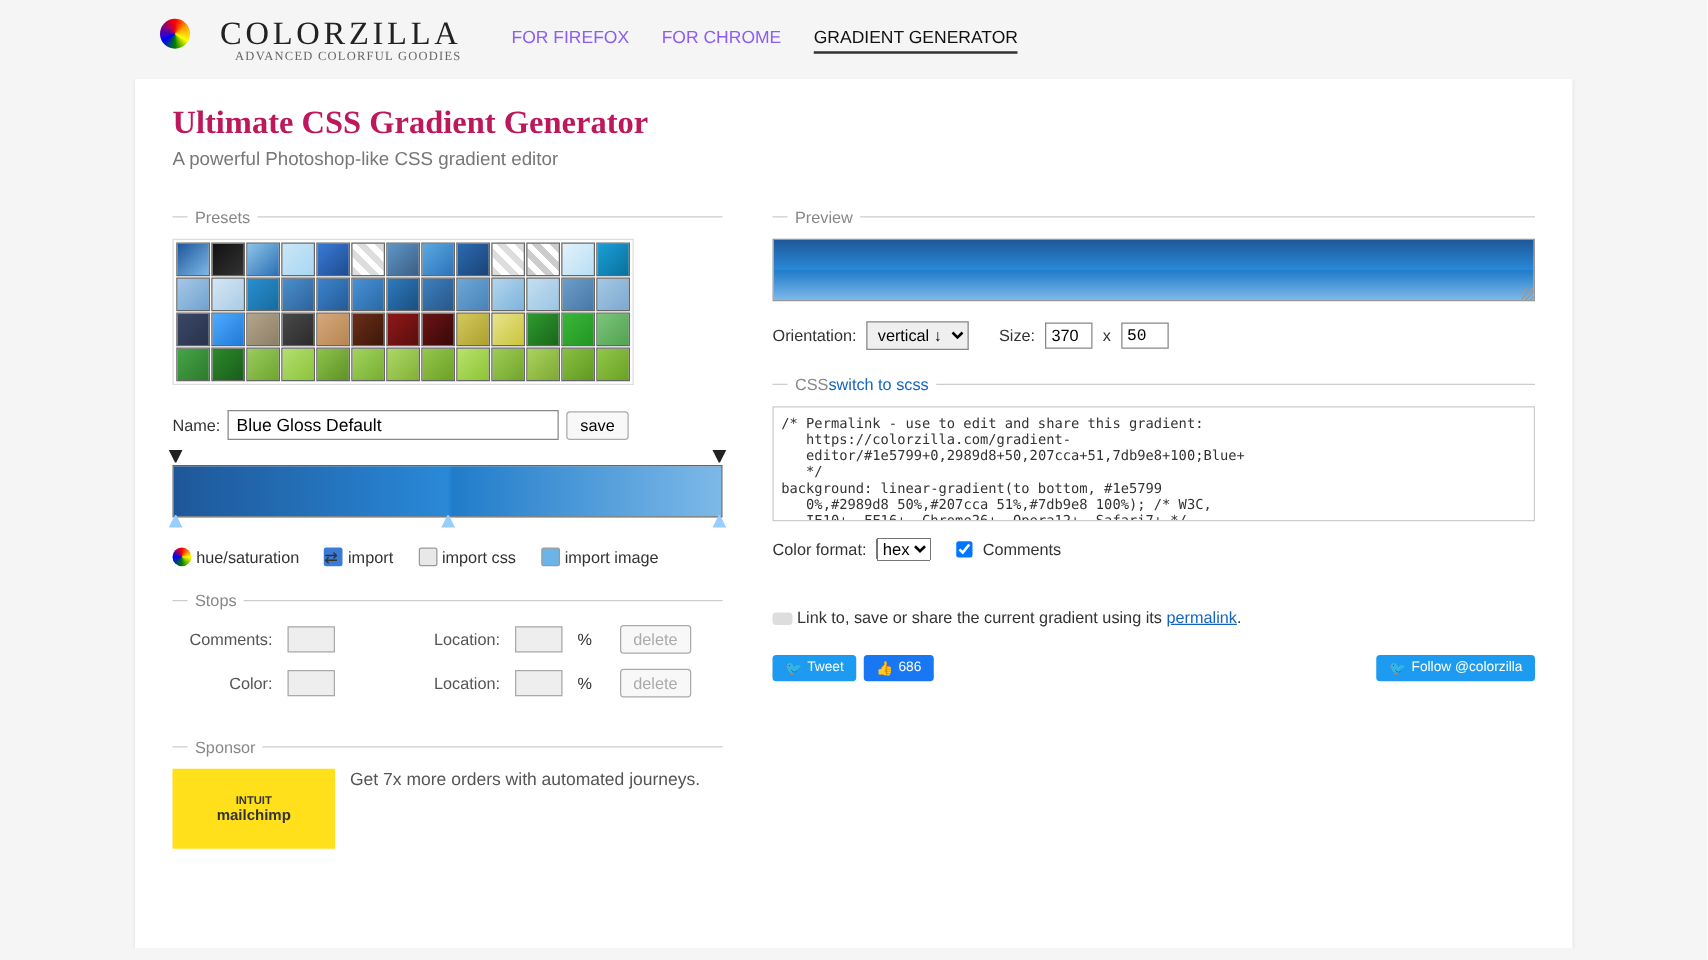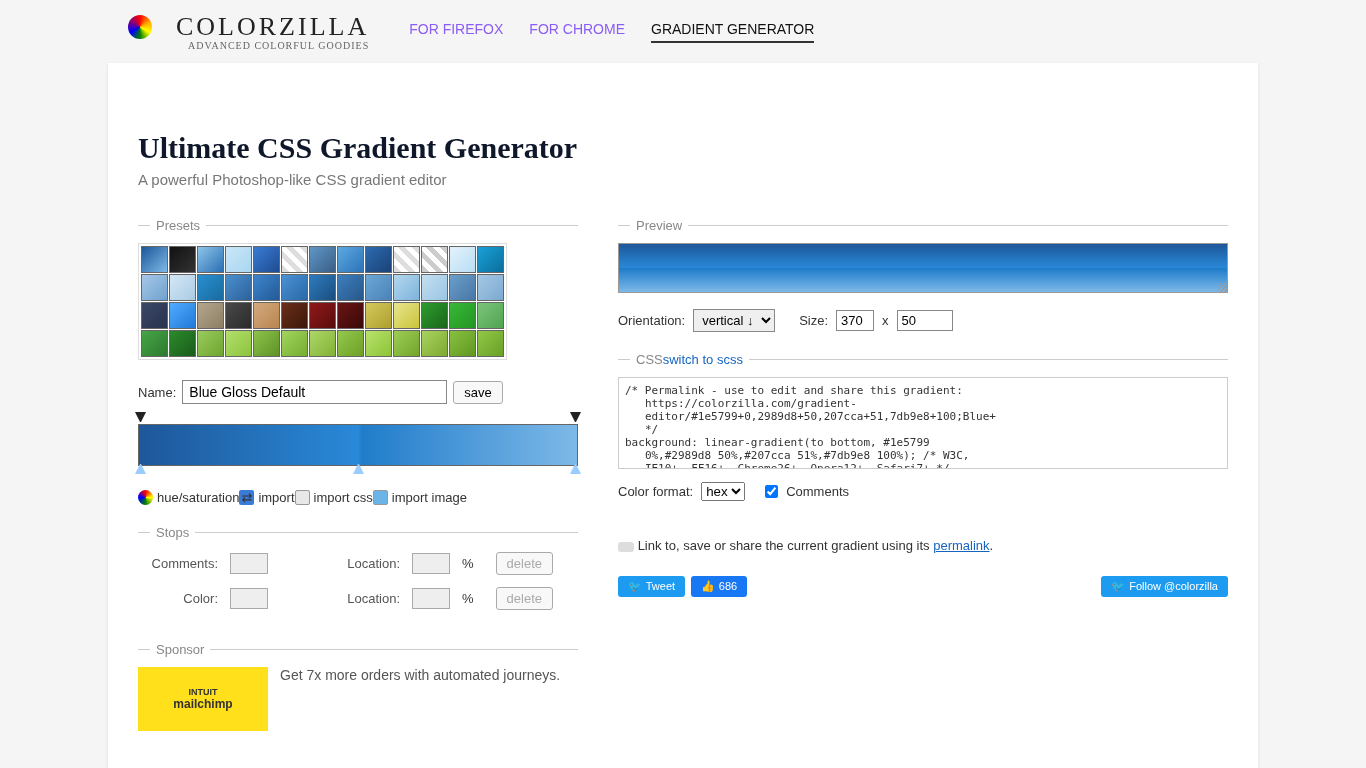--- a/index.html
+++ b/index.html
@@ -8,21 +8,21 @@
 .header { display: flex; align-items: center; padding: 12px 20px 0; gap: 40px; }
 .logo-wrap { display: flex; flex-direction: column; }
 .logo { display: flex; align-items: center; gap: 24px; }
 .logo-circle { width: 24px; height: 24px; border-radius: 50%; background: conic-gradient(red,orange,yellow,green,blue,purple,red); }
 .logo-text { font-family: Georgia, serif; font-size: 26px; letter-spacing: 3px; color: #222; font-weight: 400; }
 .logo-sub { font-family: Georgia, serif; font-size: 10px; letter-spacing: 1px; color: #666; text-align: right; margin-top: -2px; }
 .nav { display: flex; gap: 26px; }
 .nav a { color: #8b5cf6; text-decoration: none; font-size: 14px; padding-bottom: 4px; }
 .nav a.active { border-bottom: 2px solid #333; color: #111; }
 .main { background: #fff; padding: 20px 30px 60px; margin-top: 12px; box-shadow: 0 1px 3px rgba(0,0,0,0.1); }
-.title { font-family: Georgia, serif; font-size: 30px; font-weight: bold; color: #0f172a; margin-top: 48px; }
+.title { font-family: Georgia, serif; font-size: 26px; font-weight: bold; color: #be185d; }
 .subtitle { color: #777; font-size: 15px; margin-top: 6px; }
 .columns { display: flex; gap: 40px; margin-top: 30px; }
 .col-left { flex: 0 0 440px; }
 .col-right { flex: 1; }
 fieldset { border: none; margin-bottom: 20px; position: relative; }
 .legend-line { display: flex; align-items: center; color: #888; font-size: 13px; margin-bottom: 10px; }
 .legend-line::before, .legend-line::after { content: ""; border-top: 1px solid #ccc; }
 .legend-line::before { width: 12px; margin-right: 6px; }
 .legend-line::after { flex: 1; margin-left: 6px; }
 .presets-grid { background: #fff; border: 1px solid #ddd; padding: 2px; display: grid; grid-template-columns: repeat(13, 27px); grid-template-rows: repeat(4, 27px); gap: 1px; width: fit-content; }
@@ -31,21 +31,21 @@
 .name-row label { color: #333; }
 .name-row input[type=text] { width: 265px; padding: 3px 6px; font-size: 14px; border: 1px solid #888; }
 .btn { padding: 3px 10px; border: 1px solid #aaa; background: #f8f8f8; border-radius: 3px; cursor: pointer; font-size: 13px; }
 .gradient-editor { margin-top: 20px; position: relative; }
 .gradient-bar { height: 42px; border: 1px solid #666; background: linear-gradient(to right, #1e5799 0%, #2989d8 50%, #207cca 51%, #7db9e8 100%); }
 .stop-marker { position: absolute; width: 11px; height: 14px; }
 .stop-top { top: -12px; }
 .stop-bot { bottom: -12px; }
 .top-shape { border-left: 5px solid transparent; border-right: 5px solid transparent; border-top: 10px solid #222; }
 .bot-shape { border-left: 5px solid transparent; border-right: 5px solid transparent; border-bottom: 10px solid #9cf; }
-.tool-row { display: flex; gap: 0; margin-top: 24px; font-size: 13px; text-align: center; }
+.tool-row { display: flex; gap: 20px; margin-top: 24px; font-size: 13px; }
 .tool-item { display: flex; align-items: center; gap: 4px; color: #333; cursor: pointer; }
 .tool-ico { width: 15px; height: 15px; display: inline-block; border-radius: 2px; }
 .stops-row { display: flex; align-items: center; gap: 12px; margin: 12px 0; }
 .stops-row label { color: #555; width: 80px; text-align: right; }
 .small-input { width: 38px; padding: 2px; border: 1px solid #aaa; background: #eee; }
 .loc-label { margin-left: 40px; }
 .sponsor-box { display: flex; gap: 12px; align-items: flex-start; }
 .sponsor-img { width: 130px; height: 64px; background: #ffe01b; display: flex; flex-direction: column; align-items: center; justify-content: center; font-size: 10px; font-weight: bold; }
 .preview-box { height: 50px; border: 1px solid #999; background: linear-gradient(to bottom, #1e5799 0%, #2989d8 50%, #207cca 51%, #7db9e8 100%); position: relative; }
 .resize-grip { position: absolute; right: 0; bottom: 0; width: 10px; height: 10px; background: repeating-linear-gradient(135deg,#999 0,#999 1px,transparent 1px, transparent 3px); }
@@ -233,21 +233,21 @@
             </div>
           <div class="preview-box">
             <div class="resize-grip"></div>
           </div>
           <div class="orient-row">
             <span>Orientation:</span>
             <select><option>vertical  ↓</option></select>
             <span style="margin-left:16px">Size:</span>
             <input style="width: 38px;" value="370">
             <span>x</span>
-            <input style="width: 56px;" value="50">
+            <input style="width: 38px; font-family: Liberation Mono, monospace;" value="50">
           </div>
         </fieldset>
 
         <fieldset>
           <div class="legend-line css-legend">
             <span>CSS</span>
             <span class="switch">switch to scss</span>
           </div>
           <textarea class="css-box" readonly="" style="">/* Permalink - use to edit and share this gradient:
    https://colorzilla.com/gradient-

